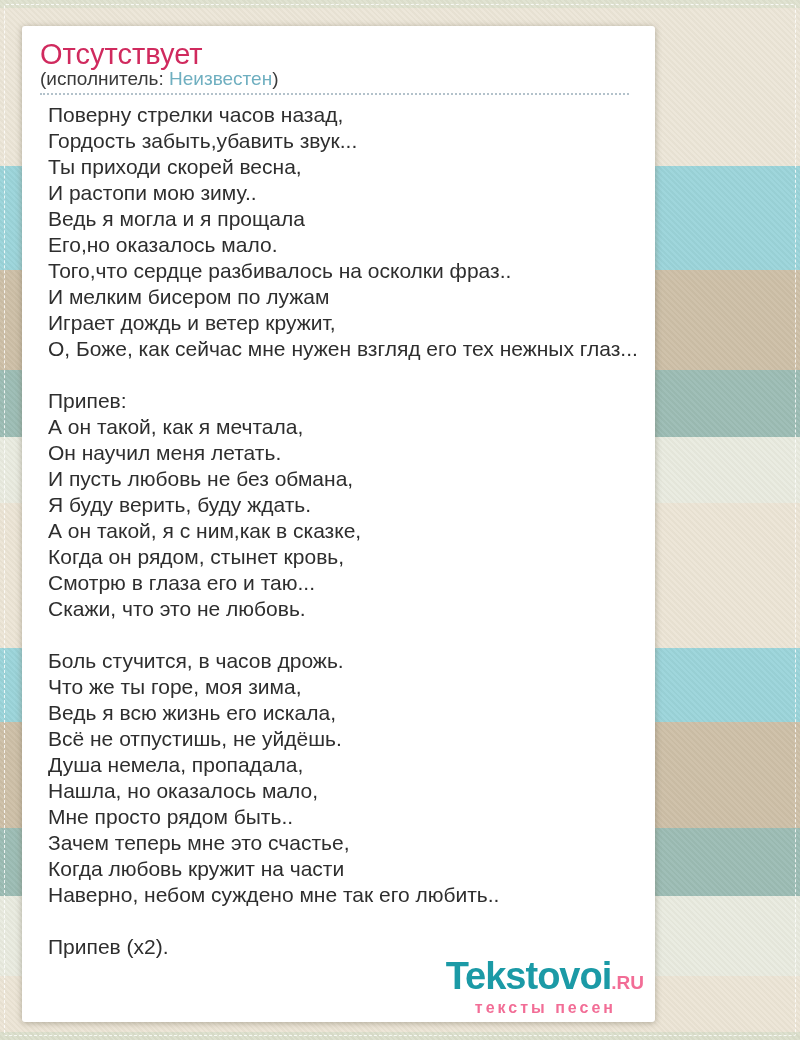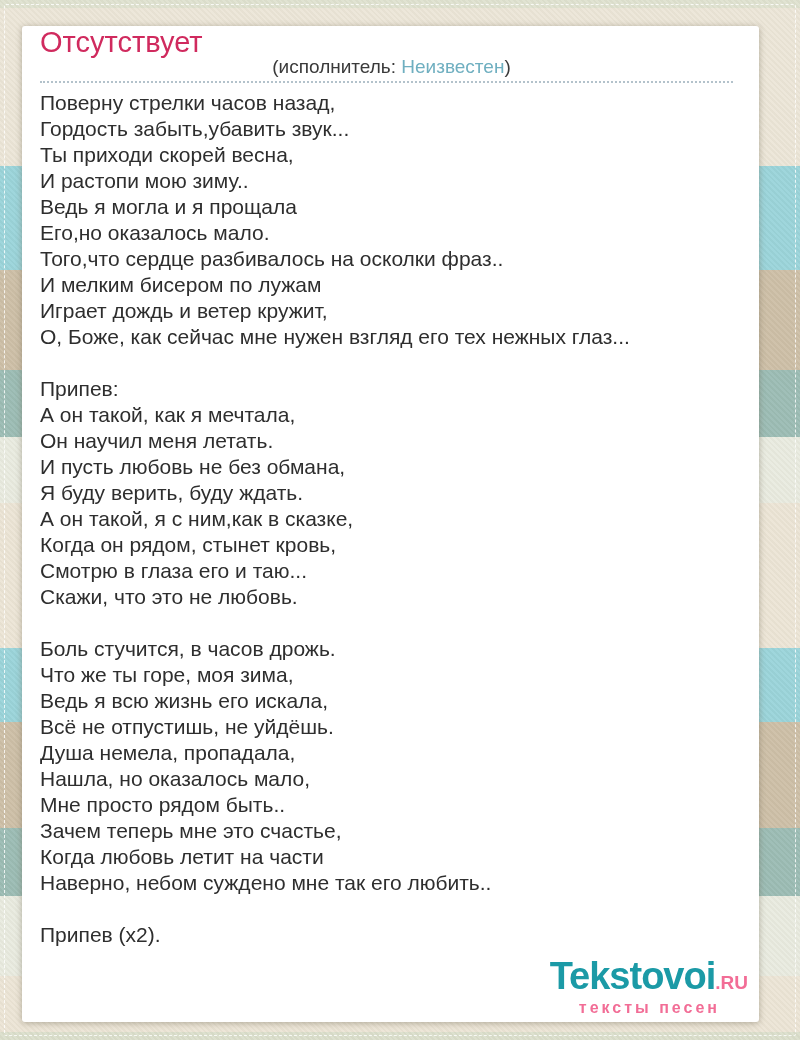--- a/index.html
+++ b/index.html
@@ -22,45 +22,45 @@
         #9bbcb4 828px, #9bbcb4 896px,
         #e9ebe0 896px, #e9ebe0 976px,
         #ece5d6 976px, #ece5d6 1032px,
         #dbdfcc 1032px, #dbdfcc 1040px);
   }
   .stitch{
     position:absolute;inset:4px;border:1px dashed rgba(255,255,255,0.8);
     border-radius:2px;pointer-events:none;
   }
   .card{
-    position:absolute;left:22px;top:26px;width:737px;height:996px;
+    position:absolute;left:22px;top:26px;width:633px;height:996px;
     background:#ffffff;border-radius:3px;
     box-shadow:0 1px 6px rgba(100,90,70,0.45);
     box-sizing:border-box;
-    padding:2px 16px 0 18px;
+    padding:14px 16px 0 18px;
   }
   h1.title{
     margin:0;font-size:29px;line-height:28px;font-weight:400;
     color:#d02a5e;letter-spacing:0;
   }
   .artist-line{
-    font-size:19px;line-height:22px;color:#3a3a3a;font-weight:400;text-align:center;
+    font-size:19px;line-height:22px;color:#3a3a3a;font-weight:400;
   }
   .artist-line a{
     color:#6fafc0;text-decoration:none;cursor:pointer;
   }
   .separator{
     margin-top:3px;border-bottom:2px dotted #b3c2cb;height:0;
     margin-right:10px;
   }
   .lyrics{
     margin-top:7px;
     font-size:21px;line-height:26px;color:#2e2e2e;
   }
-  .lyric-line{white-space:pre;}
+  .lyric-line{white-space:pre;margin-left:8px;}
   .logo{
     position:absolute;right:11px;bottom:8px;text-align:right;
     text-decoration:none;display:block;cursor:pointer;margin-top:9px;
   }
   .logo-main{
     font-size:38px;line-height:36px;font-weight:bold;letter-spacing:-1px;
   }
   .logo-brand{color:#1b9aa6;}
   .logo-tld{color:#f26d96;font-size:19px;letter-spacing:0;}
   .logo-tagline{
@@ -101,21 +101,21 @@
       <div class="lyric-line">Скажи, что это не любовь.</div>
       <div class="lyric-line">&nbsp;</div>
       <div class="lyric-line">Боль стучится, в часов дрожь.</div>
       <div class="lyric-line">Что же ты горе, моя зима,</div>
       <div class="lyric-line">Ведь я всю жизнь его искала,</div>
       <div class="lyric-line">Всё не отпустишь, не уйдёшь.</div>
       <div class="lyric-line">Душа немела, пропадала,</div>
       <div class="lyric-line">Нашла, но оказалось мало,</div>
       <div class="lyric-line">Мне просто рядом быть..</div>
       <div class="lyric-line">Зачем теперь мне это счастье,</div>
-      <div class="lyric-line">Когда любовь летит на части</div>
+      <div class="lyric-line">Когда любовь кружит на части</div>
       <div class="lyric-line">Наверно, небом суждено мне так его любить..</div>
       <div class="lyric-line">&nbsp;</div>
       <div class="lyric-line">Припев (x2).</div>
     </div>
 
   <a href="#" class="logo">
     <div class="logo-main"><span class="logo-brand">Tekstovoi</span><span class="logo-tld">.RU</span></div>
     <div class="logo-tagline">тексты песен</div>
   </a>
 </div>

